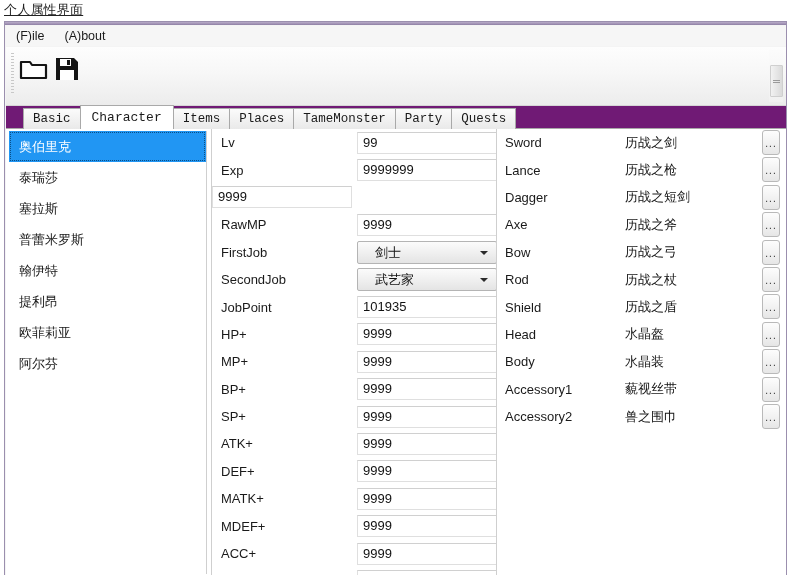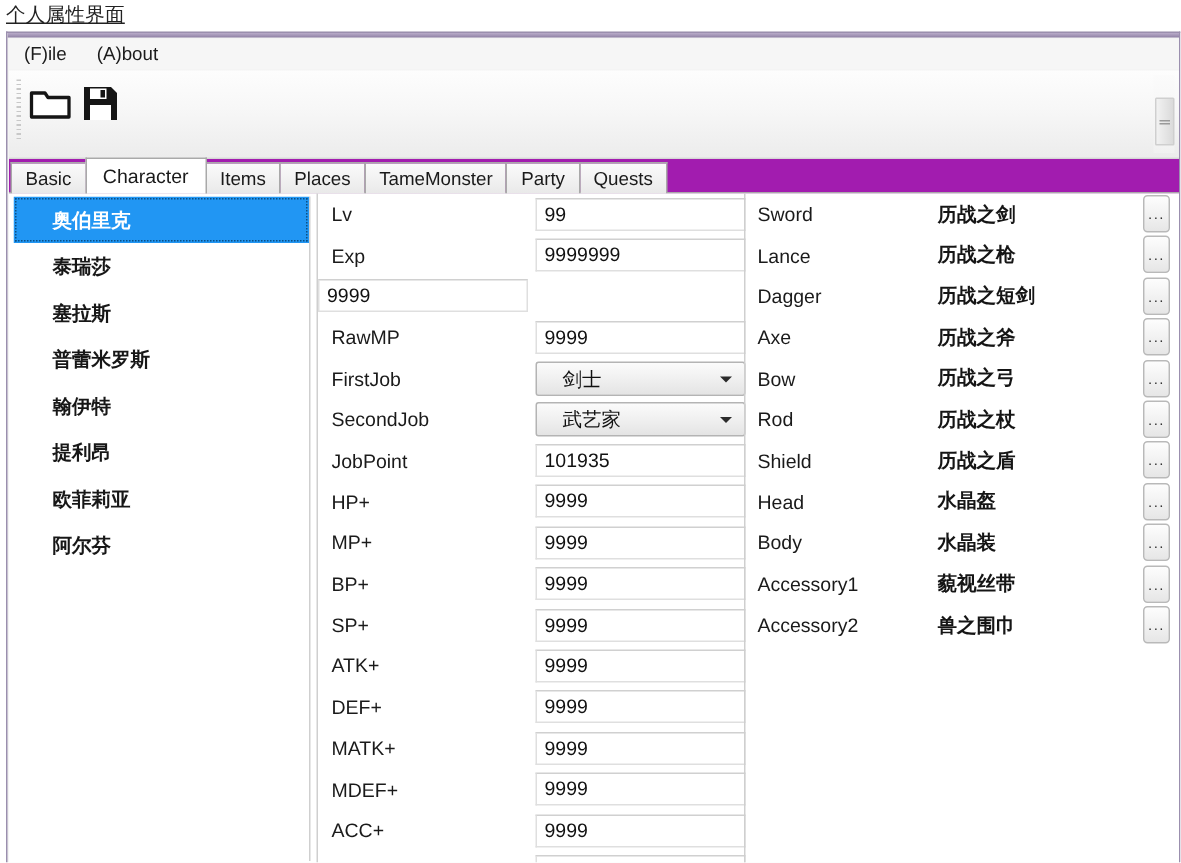--- a/index.html
+++ b/index.html
@@ -120,25 +120,26 @@
     background: #9a9a9a;
     box-shadow: 0 2px 0 #9a9a9a;
   }
 
   
   .tabstrip {
     position: absolute;
     left: 1px; top: 84px;
     width: 780px;
     height: 23px;
-    background: #a21caf;
+    background: #701a75;
     border-bottom: 1px solid #a9a9a9;
     display: flex;
     align-items: flex-end;
-    padding-left: 1px;
+    padding-left: 17px;
+    font-family: Liberation Mono, monospace;
   }
   .tab {
     position: relative;
     height: 21px;
     padding: 0 9px;
     font-size: 12.5px;
     color: #1a1a1a;
     line-height: 21px;
     background: linear-gradient(to bottom,#fbfbfb,#e9e9e9);
     border: 1px solid #a9a9a9;
@@ -174,26 +175,25 @@
     left: 3px; top: 2px;
     width: 198px;
     height: 443px;
     background: #ffffff;
     border-right: 1px solid #cfcfcf;
     overflow: hidden;
   }
   .name-item {
     height: 31px;
     line-height: 31px;
-    padding-left: 26px;
+    padding-left: 10px;
     font-size: 13px;
     color: #171717;
     white-space: nowrap;
     cursor: default;
-    font-weight: bold;
   }
   .name-item.selected {
     background: #2196f3;
     color: #ffffff;
     outline: 1px dotted #0a4f85;
     outline-offset: -2px;
   }
 
   
   .statpanel {
@@ -273,21 +273,20 @@
     font-size: 13px;
     color: #1a1a1a;
     white-space: nowrap;
   }
   .eq-value {
     width: 122px;
     font-size: 13px;
     color: #151515;
     white-space: nowrap;
     overflow: hidden;
-    font-weight: bold;
   }
   .eq-btn {
     position: absolute;
     right: 6px;
     top: 1px;
     width: 18px;
     height: 25px;
     background: linear-gradient(to bottom,#fdfdfd 0%,#f2f2f2 50%,#e6e6e6 100%);
     border: 1px solid #b9b9b9;
     border-radius: 3px;

